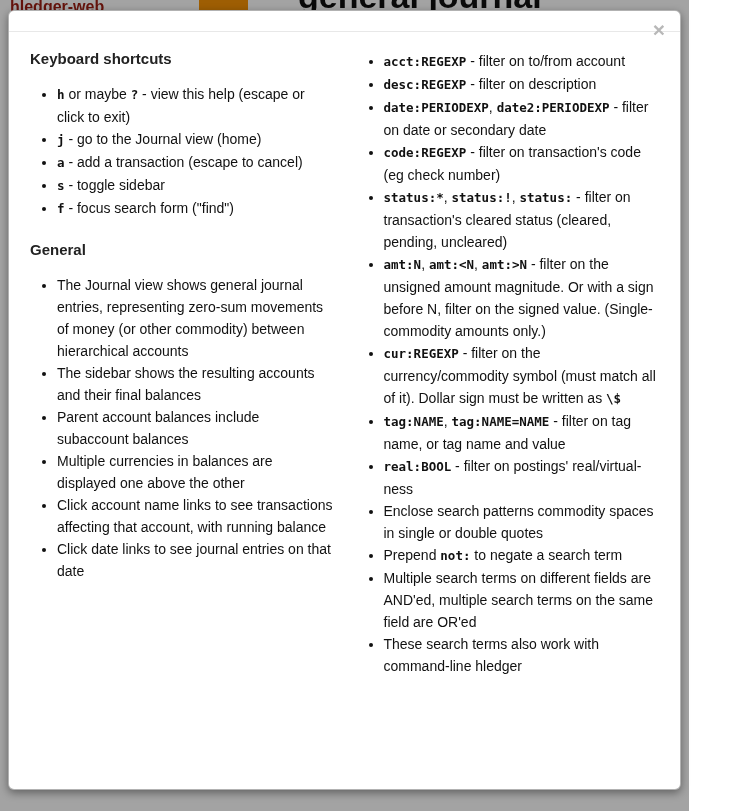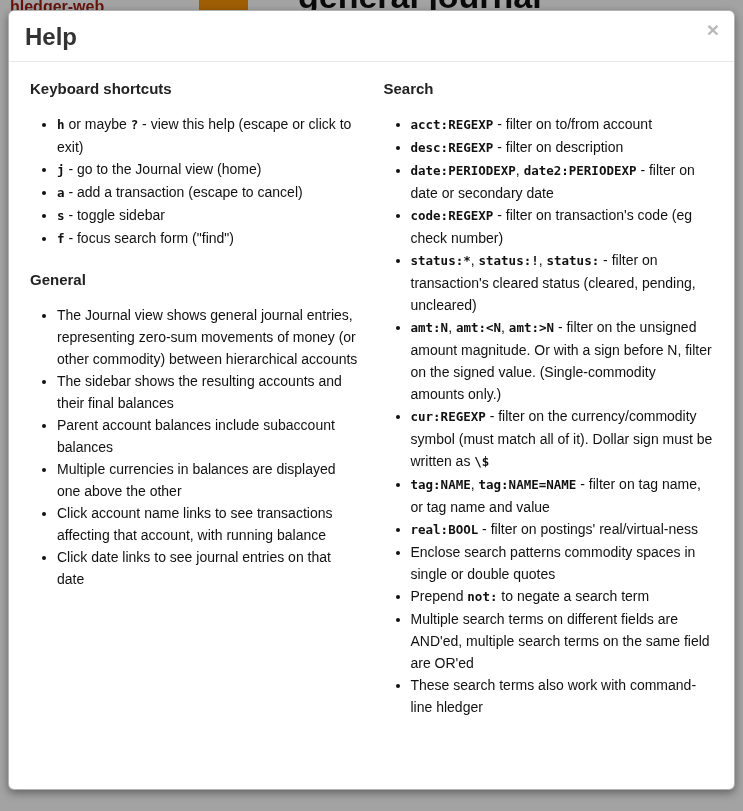--- a/index.html
+++ b/index.html
@@ -2,21 +2,21 @@
 <html><head>
 <meta charset="utf-8">
 <style>
   * { box-sizing: border-box; margin: 0; padding: 0; }
   html, body { width: 743px; height: 811px; }
   body {
     font-family: "Liberation Sans", "DejaVu Sans", sans-serif;
     background: #ffffff;
     overflow: hidden;
   }
-  .page { position: relative; width: 743px; height: 811px; background: #ffffff; }
+  .page { position: relative; width: 689px; height: 811px; background: #ffffff; }
 
   
   .bg-strip { position: absolute; top: 0; left: 0; right: 0; height: 14px; overflow: hidden; }
   .brand {
     position: absolute; top: -2px; left: 10px;
     color: #9e1f13; font-size: 16px; font-weight: bold; text-decoration: none;
     white-space: nowrap;
   }
   .orange-box { position: absolute; top: 0; left: 199px; width: 49px; height: 13px; background: #f89406; }
   .page-heading {
@@ -68,21 +68,20 @@
   <div class="bg-strip">
     <span class="brand">hledger-web</span>
     <span class="orange-box"></span>
     <span class="page-heading">general journal</span>
   </div>
 
   <div class="overlay"></div>
 
   <div class="modal">
     <div class="modal-header">
-      <div class="modal-title">Help</div>
       <button class="close">×</button>
     </div>
     <div class="modal-body">
       <div class="col">
           <h4>Keyboard shortcuts</h4>
           <ul>
             <li><code>h</code> or maybe <code>?</code> - view this help (escape or click to exit)</li>
             <li><code>j</code> - go to the Journal view (home)</li>
             <li><code>a</code> - add a transaction (escape to cancel)</li>
             <li><code>s</code> - toggle sidebar</li>
@@ -92,21 +91,20 @@
           <ul>
             <li>The Journal view shows general journal entries, representing zero-sum movements of money (or other commodity) between hierarchical accounts</li>
             <li>The sidebar shows the resulting accounts and their final balances</li>
             <li>Parent account balances include subaccount balances</li>
             <li>Multiple currencies in balances are displayed one above the other</li>
             <li>Click account name links to see transactions affecting that account, with running balance</li>
             <li>Click date links to see journal entries on that date</li>
           </ul>
         </div>
       <div class="col">
-          <h4>Search</h4>
           <ul>
             <li><code>acct:REGEXP</code> - filter on to/from account</li>
             <li><code>desc:REGEXP</code> - filter on description</li>
             <li><code>date:PERIODEXP</code>, <code>date2:PERIODEXP</code> - filter on date or secondary date</li>
             <li><code>code:REGEXP</code> - filter on transaction's code (eg check number)</li>
             <li><code>status:*</code>, <code>status:!</code>, <code>status:</code> - filter on transaction's cleared status (cleared, pending, uncleared)</li>
             <li><code>amt:N</code>, <code>amt:&lt;N</code>, <code>amt:&gt;N</code> - filter on the unsigned amount magnitude. Or with a sign before N, filter on the signed value. (Single-commodity amounts only.)</li>
             <li><code>cur:REGEXP</code> - filter on the currency/commodity symbol (must match all of it). Dollar sign must be written as <code>\$</code></li>
             <li><code>tag:NAME</code>, <code>tag:NAME=NAME</code> - filter on tag name, or tag name and value</li>
             <li><code>real:BOOL</code> - filter on postings' real/virtual-ness</li>

